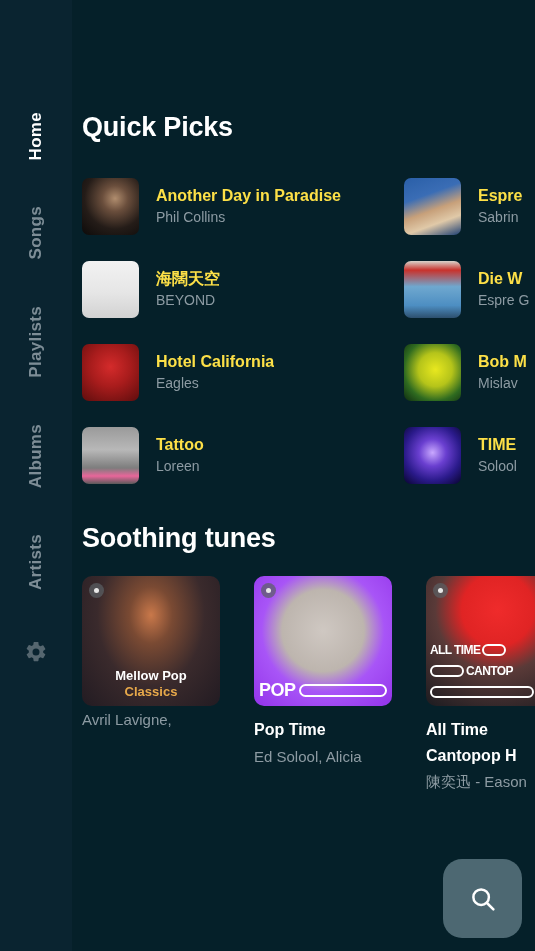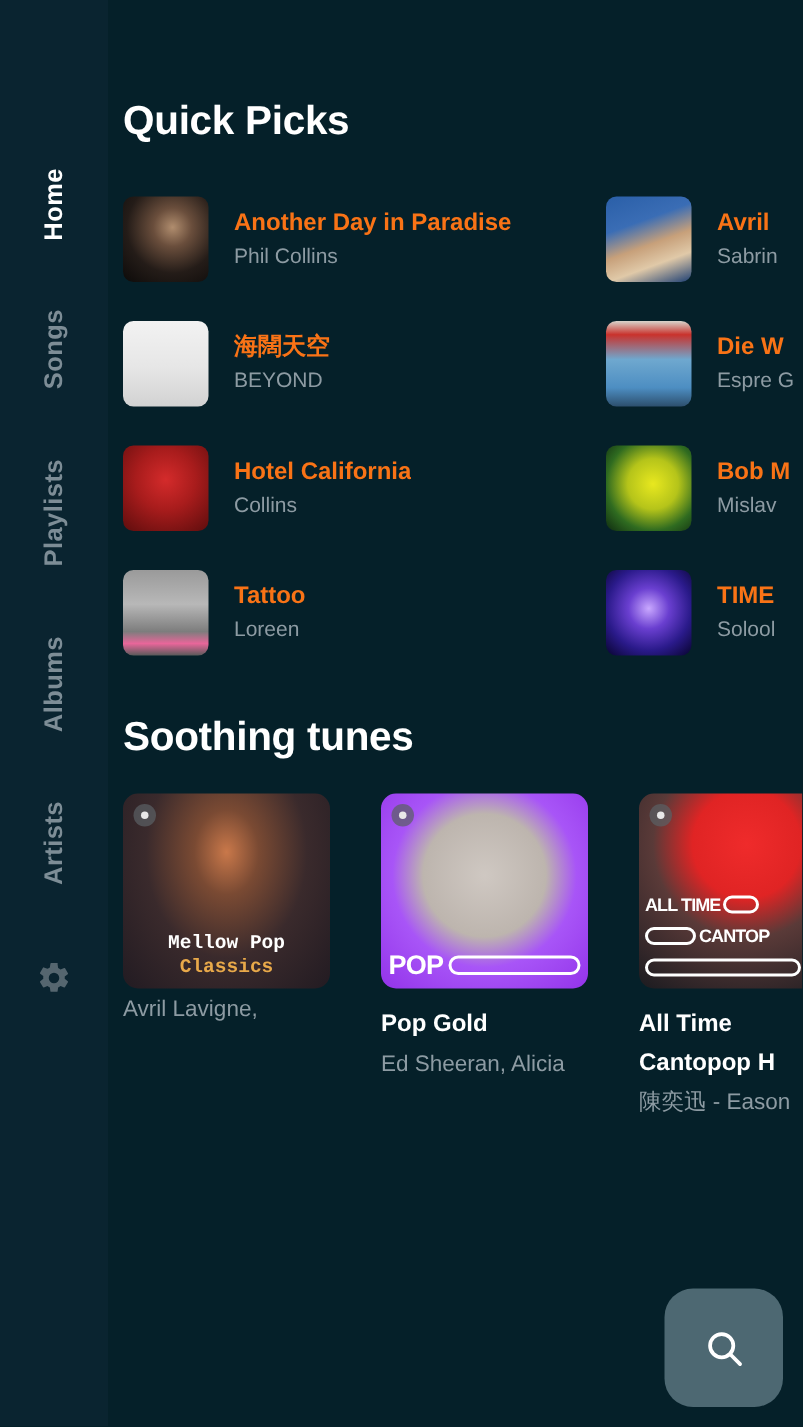--- a/index.html
+++ b/index.html
@@ -63,21 +63,21 @@
     padding-left:10px;
     overflow:hidden;
   }
 
   .section-title {
     font-size:27px;
     font-weight:bold;
     color:#ffffff;
     letter-spacing:-0.2px;
   }
-  #quick-picks-title { margin-top:65px; }
+  #quick-picks-title { margin-top:112px; }
   #soothing-title { margin-top:26px; }
 
   
   .picks-grid {
     margin-top:22px;
     display:grid;
     grid-template-columns:322px 322px;
     grid-auto-rows:83px;
     column-gap:0px;
   }
@@ -93,21 +93,21 @@
     flex:0 0 57px;
     background-size:cover;
     background-position:center;
     overflow:hidden;
     position:relative;
   }
   .pick-text { overflow:hidden; white-space:nowrap; }
   .pick-title {
     font-size:16px;
     font-weight:bold;
-    color:#f97316;
+    color:#fde047;
     line-height:1.25;
     white-space:nowrap;
   }
   .pick-artist {
     font-size:14px;
     color:#8d9ba3;
     line-height:1.35;
     margin-top:2px;
     white-space:nowrap;
   }
@@ -153,21 +153,20 @@
     color:#8d9ba3;
     line-height:1.6;
     white-space:nowrap;
   }
 
   
   .ov {
     position:absolute; left:0; right:0; bottom:0;
     text-align:center; z-index:3;
     padding-bottom:6px;
-    font-family:Liberation Mono, monospace;
   }
   .ov-l1 { font-size:13px; font-weight:bold; color:#ffffff; line-height:1.25; }
   .ov-l2 { font-size:13px; font-weight:bold; color:#e8a94a; line-height:1.25; }
 
   .pg-wrap {
     position:absolute; left:0; right:0; bottom:6px;
     z-index:3; padding:0 5px;
   }
   .pg-line { display:flex; align-items:center; gap:3px; height:20px; }
   .pg-line.r2 { justify-content:flex-end; margin-top:3px; }
@@ -232,21 +231,21 @@
         <div class="thumb" style="background:radial-gradient(circle at 58% 36%,#b08d6e 0%,#6a4e3c 26%,#241c18 62%,#0c0a09 100%);"></div>
         <div class="pick-text">
           <div class="pick-title">Another Day in Paradise</div>
           <div class="pick-artist">Phil Collins</div>
         </div>
       </div>
 
       <div class="pick-row">
         <div class="thumb" style="background:linear-gradient(160deg,#2a5fa8 0%,#3a6db5 32%,#c7a07a 55%,#e0c9a8 74%,#1d3f73 100%);"></div>
         <div class="pick-text">
-          <div class="pick-title">Avril</div>
+          <div class="pick-title">Espre</div>
           <div class="pick-artist">Sabrin</div>
         </div>
       </div>
 
       <div class="pick-row">
         <div class="thumb" style="background:linear-gradient(180deg,#f2f2f2 0%,#e6e6e6 55%,#d2d2d2 100%);"></div>
         <div class="pick-text">
           <div class="pick-title">海闊天空</div>
           <div class="pick-artist">BEYOND</div>
         </div>
@@ -257,21 +256,21 @@
         <div class="pick-text">
           <div class="pick-title">Die W</div>
           <div class="pick-artist">Espre G</div>
         </div>
       </div>
 
       <div class="pick-row">
         <div class="thumb" style="background:radial-gradient(circle at 50% 40%,#d42b2b 0%,#a81c1c 45%,#5e0d0d 100%);"></div>
         <div class="pick-text">
           <div class="pick-title">Hotel California</div>
-          <div class="pick-artist">Collins</div>
+          <div class="pick-artist">Eagles</div>
         </div>
       </div>
 
       <div class="pick-row">
         <div class="thumb" style="background:radial-gradient(circle at 55% 45%,#e8e81f 0%,#b5c41a 38%,#2f6b20 70%,#0e2a10 100%);"></div>
         <div class="pick-text">
           <div class="pick-title">Bob M</div>
           <div class="pick-artist">Mislav</div>
         </div>
       </div>
@@ -316,22 +315,22 @@
           <div class="badge">
               <i></i>
             </div>
           <div class="pg-wrap">
             <div class="pg-line">
               <span class="pg-txt">POP</span>
               <span class="pill"></span>
             </div>
           </div>
         </div>
-        <div class="card-title">Pop Gold</div>
-        <div class="card-sub">Ed Sheeran, Alicia</div>
+        <div class="card-title">Pop Time</div>
+        <div class="card-sub">Ed Solool, Alicia</div>
       </div>
 
       <div class="card">
         <div class="card-art" style="background:radial-gradient(circle at 52% 26%,#ef2b2b 0%,#e02424 30%,#5a3a38 52%,#1b1b20 100%);">
           <div class="badge">
               <i></i>
             </div>
           <div class="at-wrap">
             <div class="at-line">
               <span class="at-txt">ALL TIME</span>

